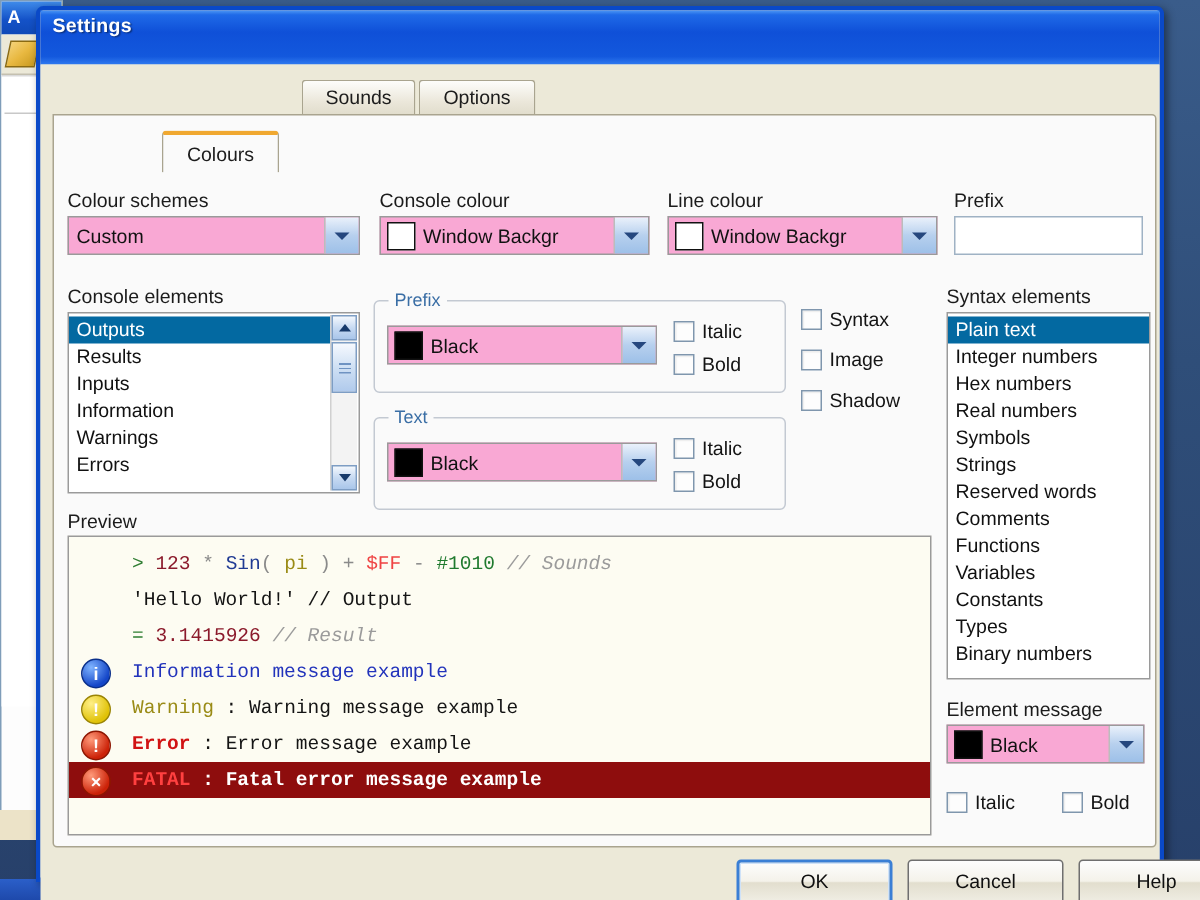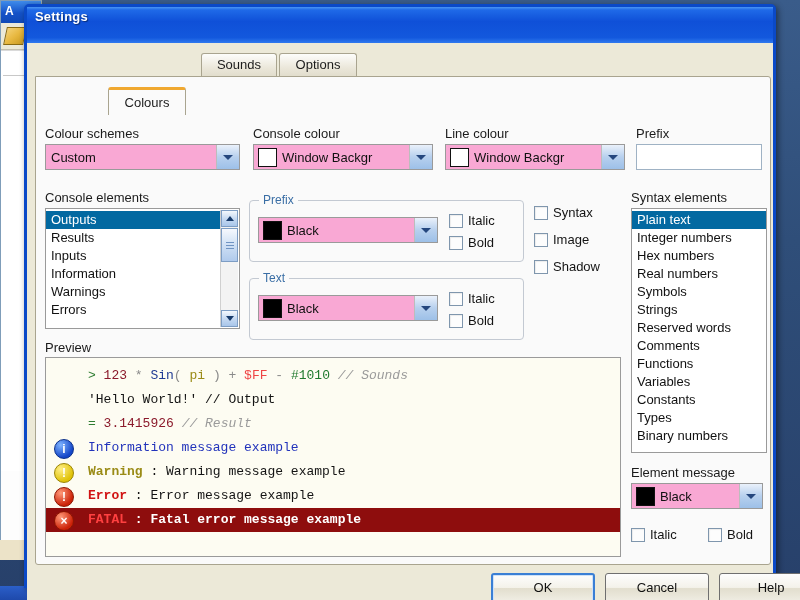--- a/index.html
+++ b/index.html
@@ -146,21 +146,21 @@
   .c-num{color:#8b1a2b;}
   .c-op{color:#8a8a8a;}
   .c-func{color:#1f3a93;}
   .c-var{color:#9a8b16;}
   .c-hex{color:#ef4444;}
   .c-bin{color:#1f7a2e;}
   .c-cmt{color:#9b9b9b;font-style:italic;}
   .c-str{color:#141414;}
   .c-plain{color:#141414;}
   .c-info{color:#2233bb;}
-  .c-warnpref{color:#9a8b16;font-weight:bold;}
+  .c-warnpref{color:#9a8b16;}
   .c-errpref{color:#d11313;font-weight:bold;}
   .c-fatalpref{color:#ff4040;font-weight:bold;}
   .c-fataltxt{color:#ffffff;font-weight:bold;}
 
   
   .btn{
     position:absolute;height:30px;box-sizing:border-box;
     background:linear-gradient(180deg,#fdfdfd 0%,#f4f2ea 48%,#e2dece 52%,#f0eee4 100%);
     border:1px solid #6f6f6f;border-radius:3px;
     font-size:13px;color:#101010;text-align:center;line-height:28px;

